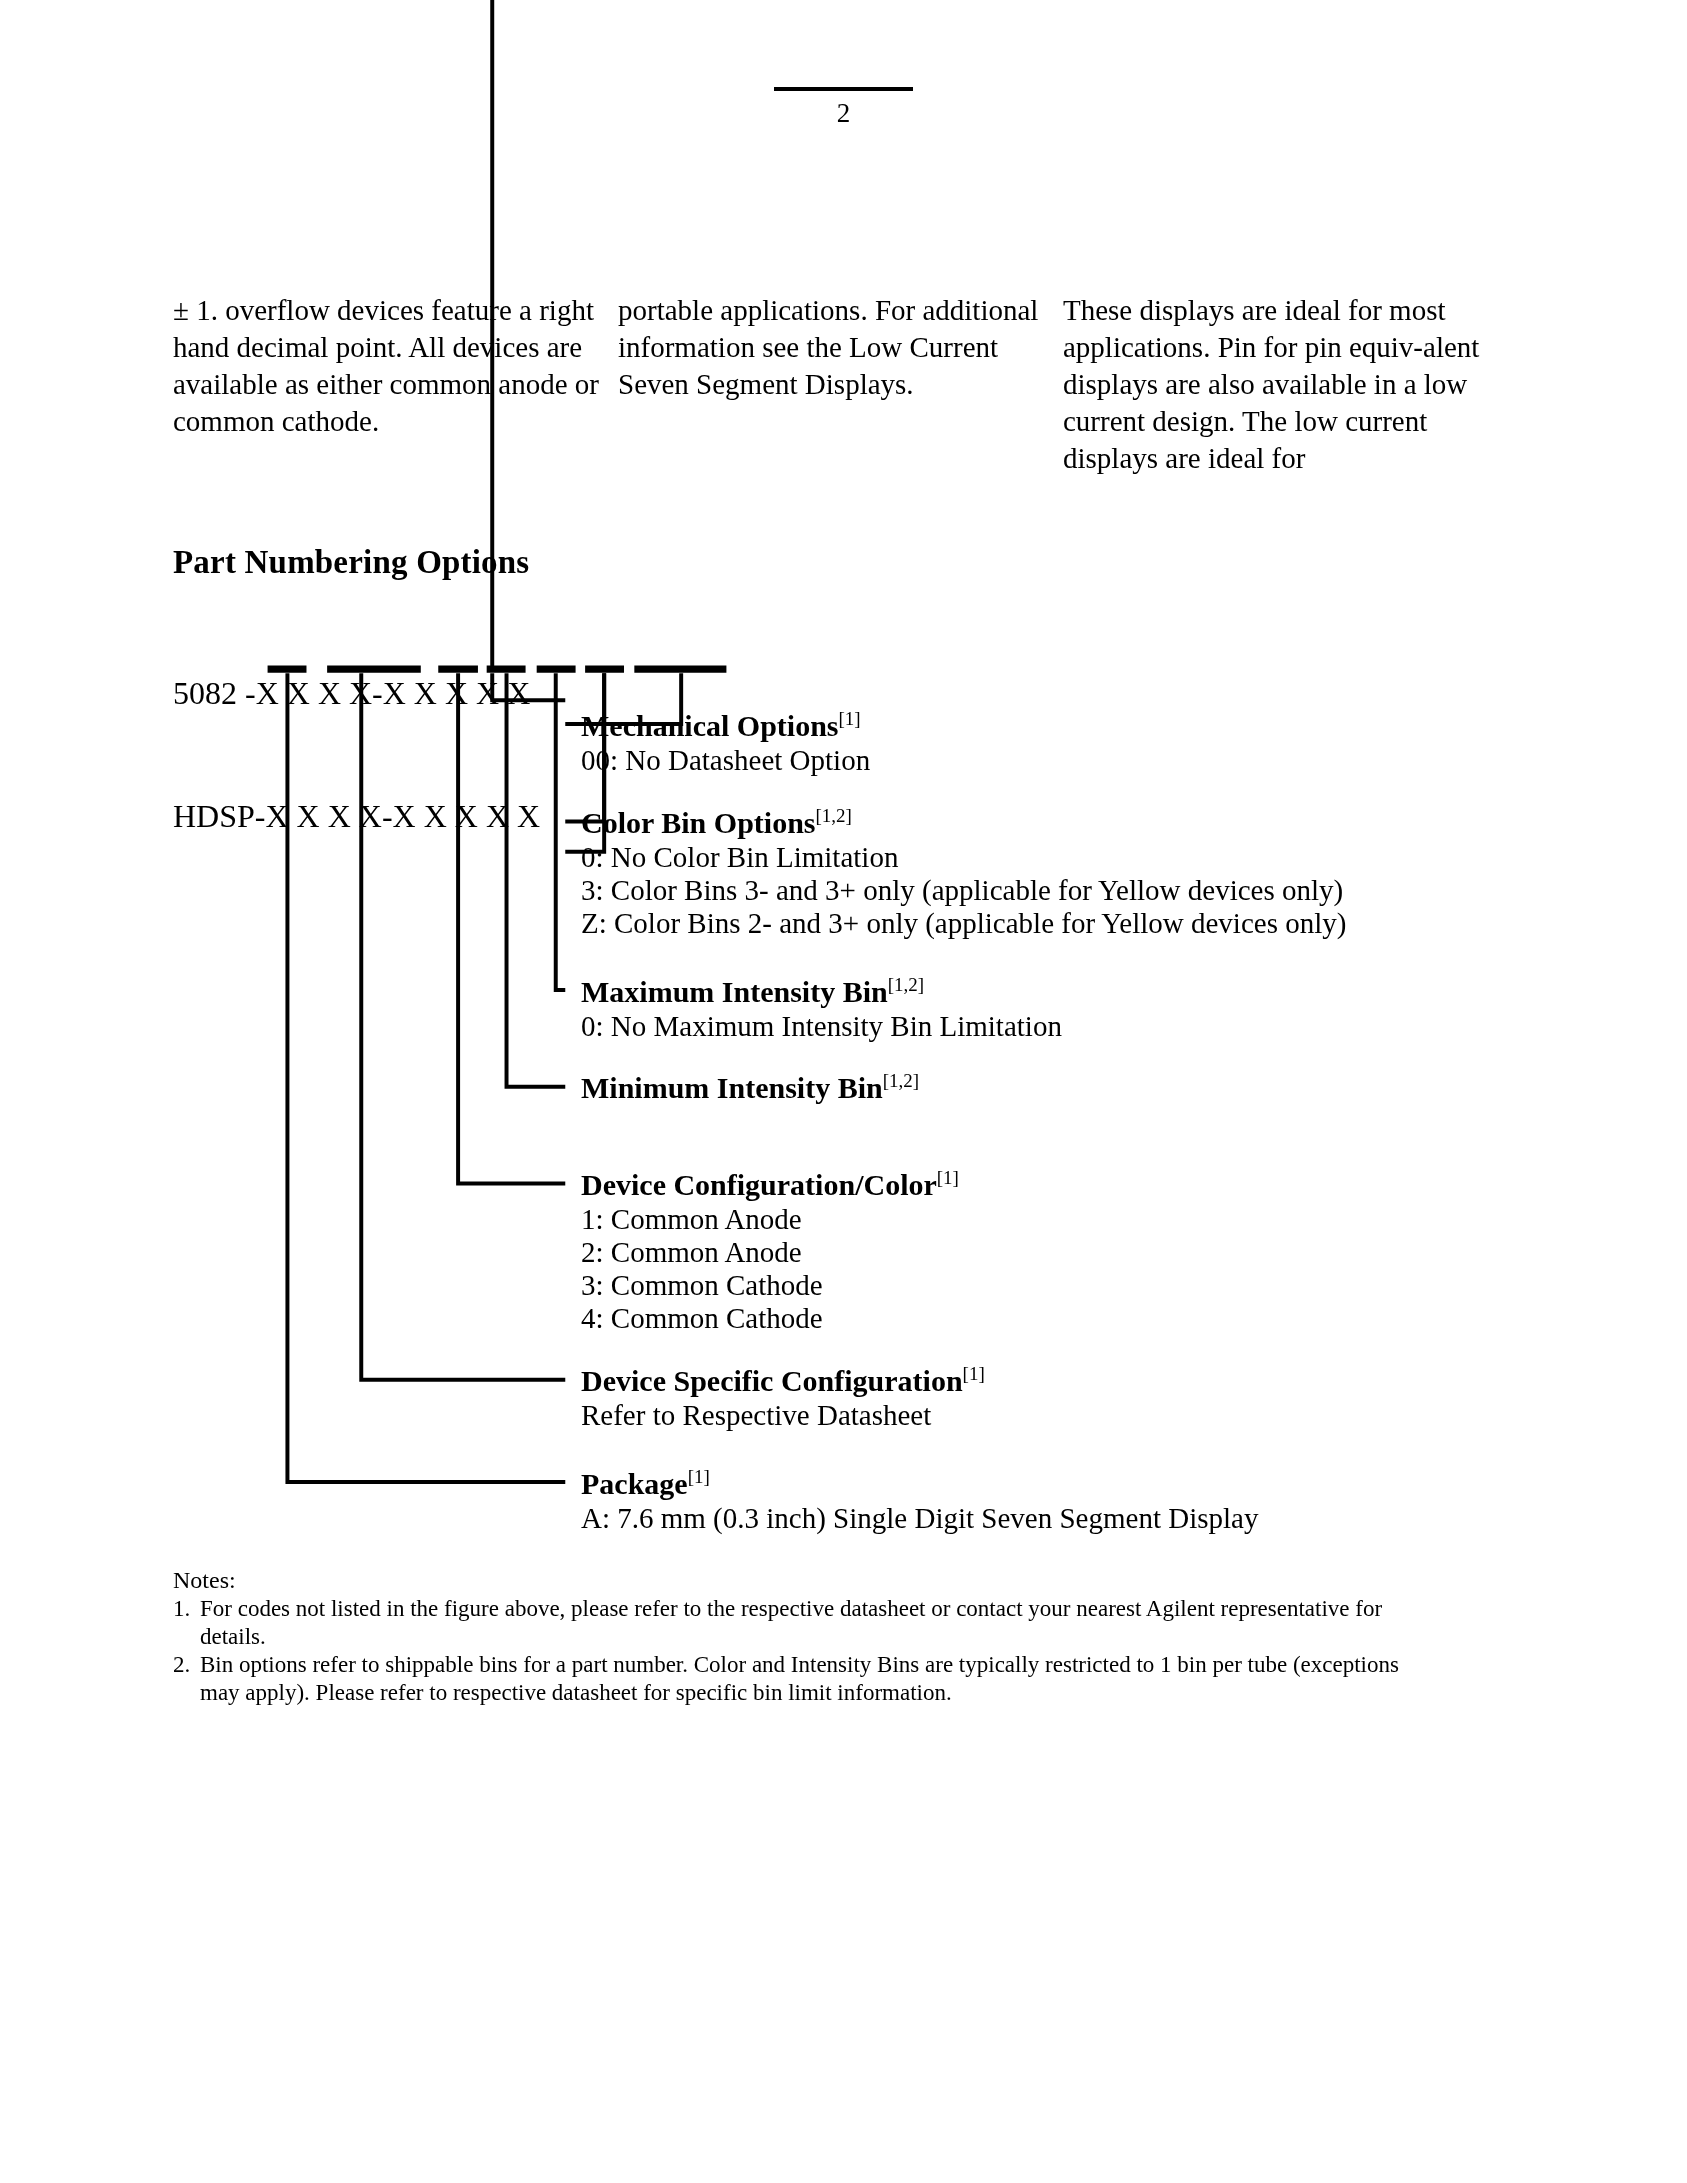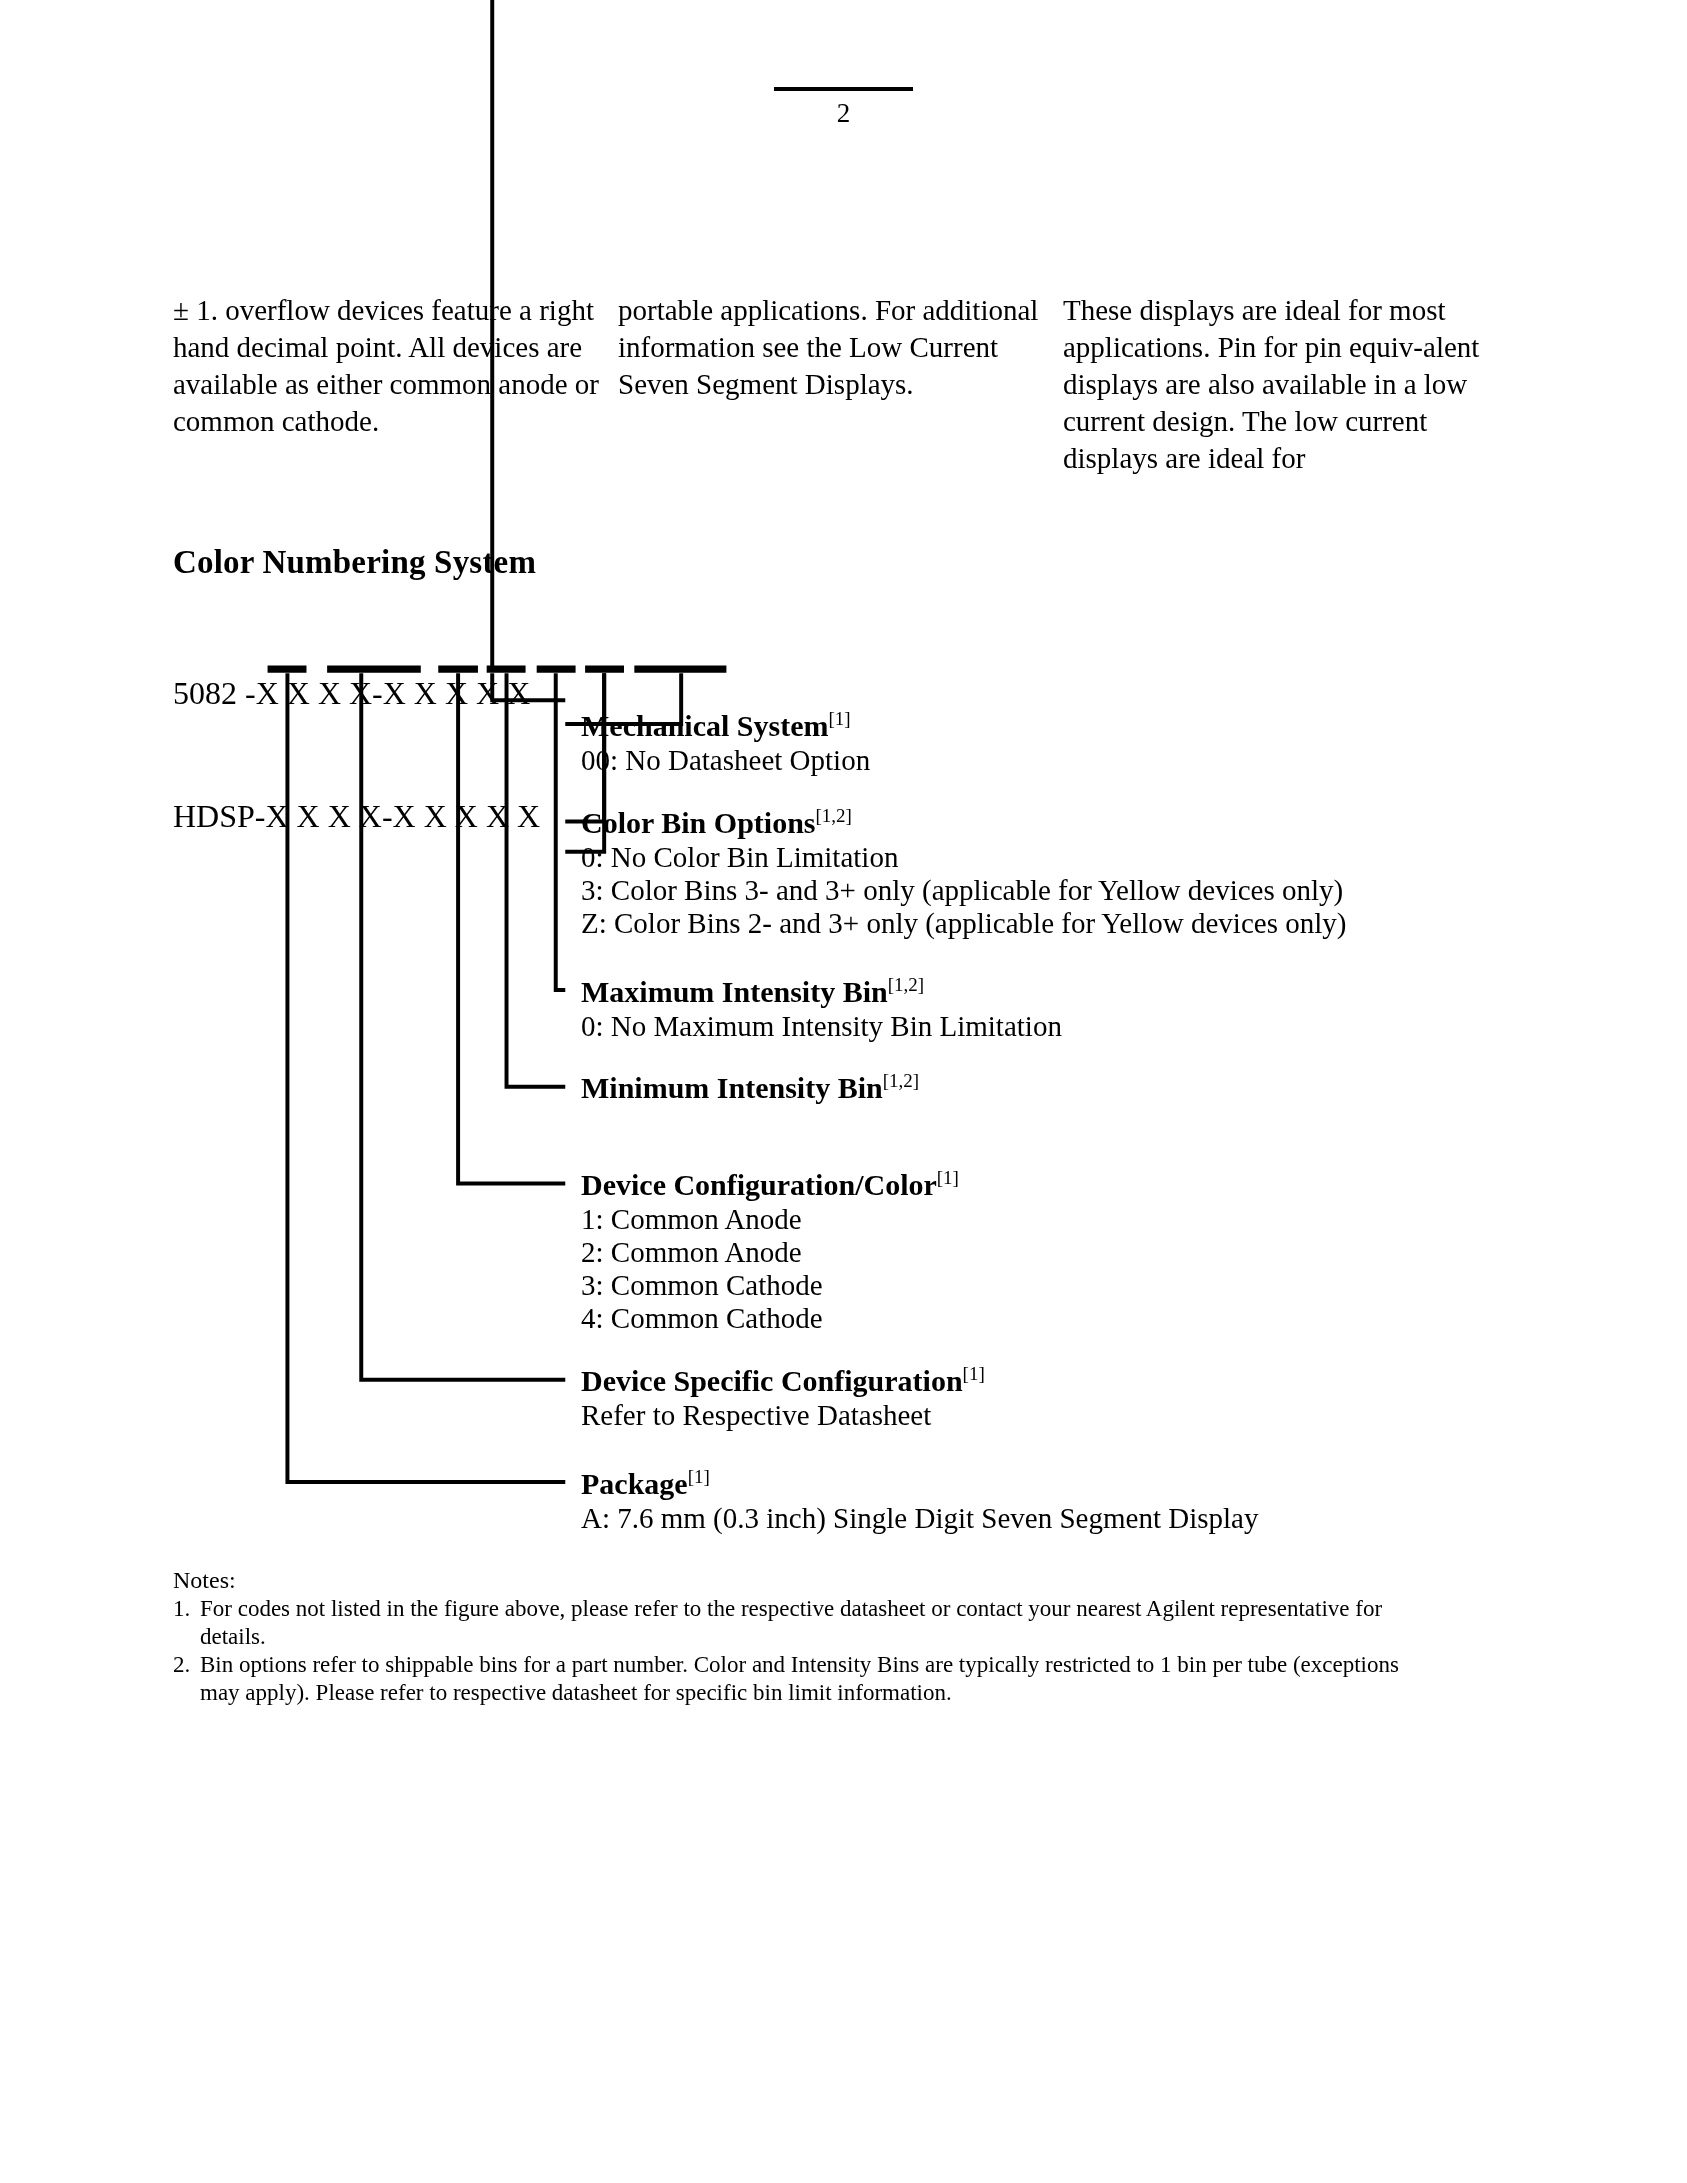--- a/index.html
+++ b/index.html
@@ -148,21 +148,21 @@
     <div class="rule"></div>
     <div class="num">2</div>
   </div>
 
   <div class="intro">
     <div class="col c1">± 1. overflow devices feature a right hand decimal point. All devices are available as either common anode or common cathode.</div>
     <div class="col c3">portable applications. For additional information see the Low Current Seven Segment Displays.</div>
     <div class="col c2">These displays are ideal for most applications. Pin for pin equiv-alent displays are also available in a low current design. The low current displays are ideal for</div>
   </div>
 
-  <div class="section-title">Color Numbering System</div>
+  <div class="section-title">Part Numbering Options</div>
 
   <div class="pn-block">
     <div class="pn-line">5082 -X X X X-X X X X X</div>
     <div class="pn-line">HDSP-X X X X-X X X X X</div>
   </div>
 
   <svg class="diagram" viewBox="0 0 2125 2750" width="1687" height="2183" xmlns="http://www.w3.org/2000/svg">
     <g fill="none" stroke="#000000" stroke-width="5">
 
       <line x1="337" y1="843" x2="386" y2="843" stroke-width="9"></line>
@@ -205,21 +205,21 @@
 
       <path d="M 858 848 L 858 912 L 712 912"></path>
 
       <path d="M 761 848 L 761 1035 L 712 1035"></path>
     </g>
   </svg>
 
   <div class="entries">
 
     <div class="entry" style="top:707px">
-      <div class="hd"><span>Mechanical System</span><sup>[1]</sup></div>
+      <div class="hd"><span>Mechanical Options</span><sup>[1]</sup></div>
       <div class="opt">00: No Datasheet Option</div>
     </div>
 
     <div class="entry" style="top:804px">
       <div class="hd"><span>Color Bin Options</span><sup>[1,2]</sup></div>
       <div class="opt">0: No Color Bin Limitation</div>
       <div class="opt">3: Color Bins 3- and 3+ only (applicable for Yellow devices only)</div>
       <div class="opt">Z: Color Bins 2- and 3+ only (applicable for Yellow devices only)</div>
     </div>
 

